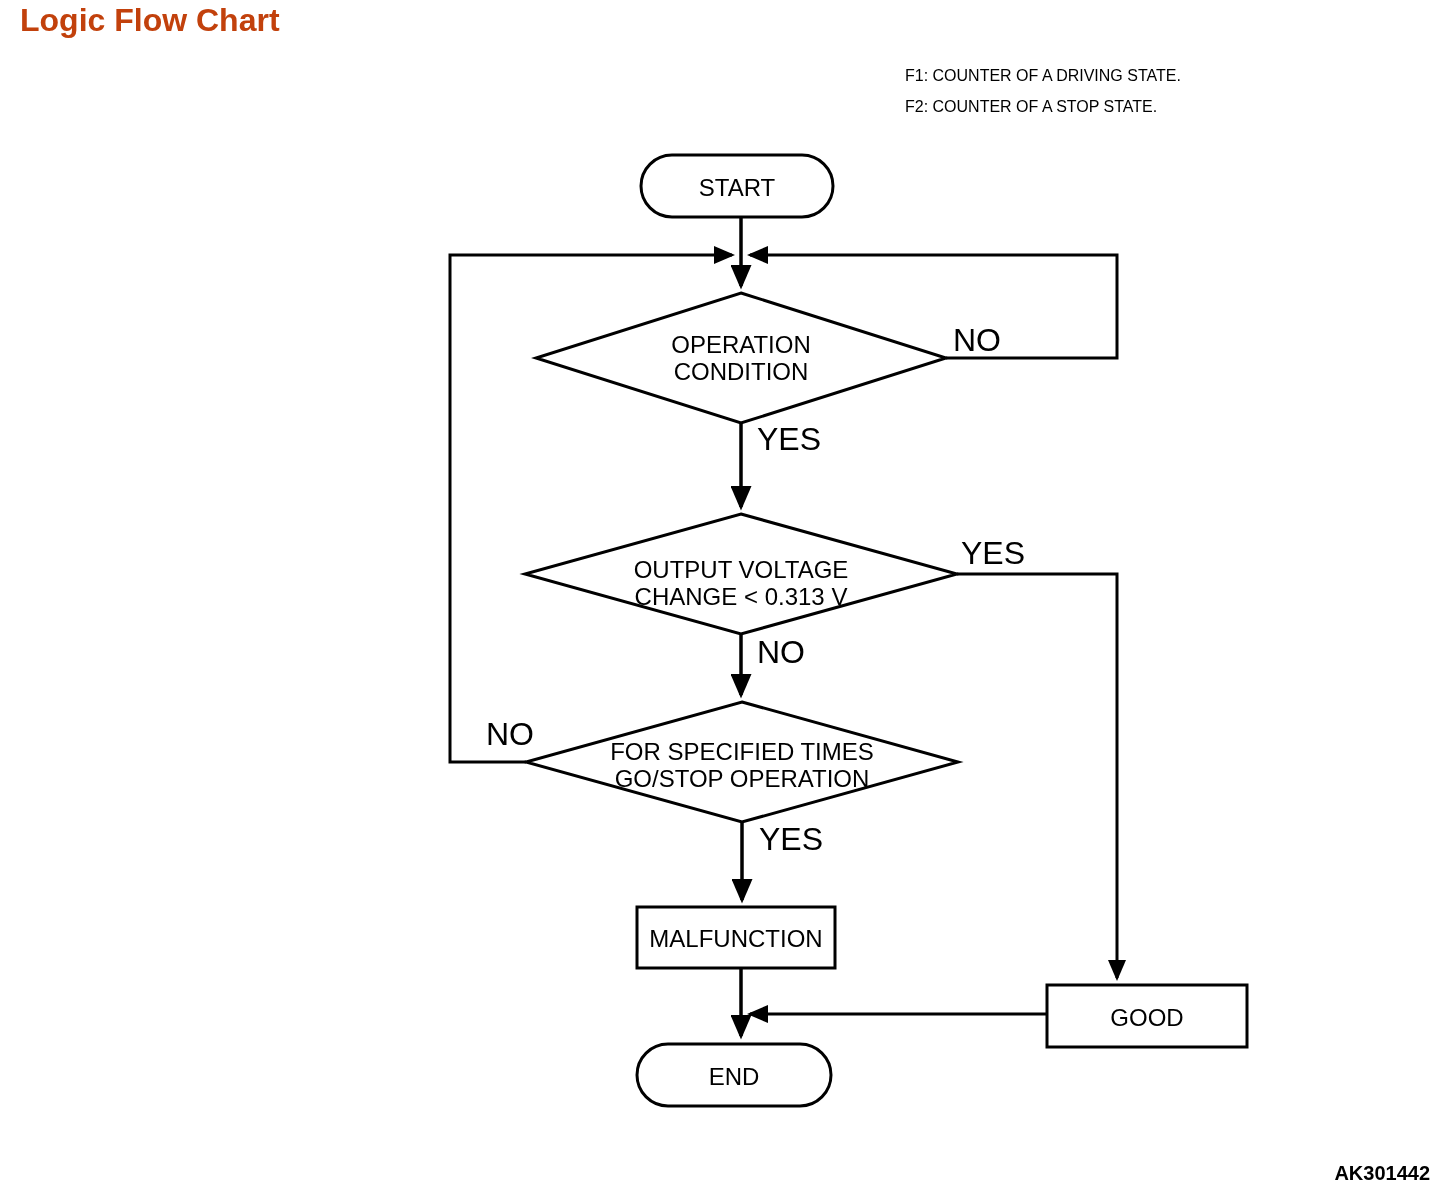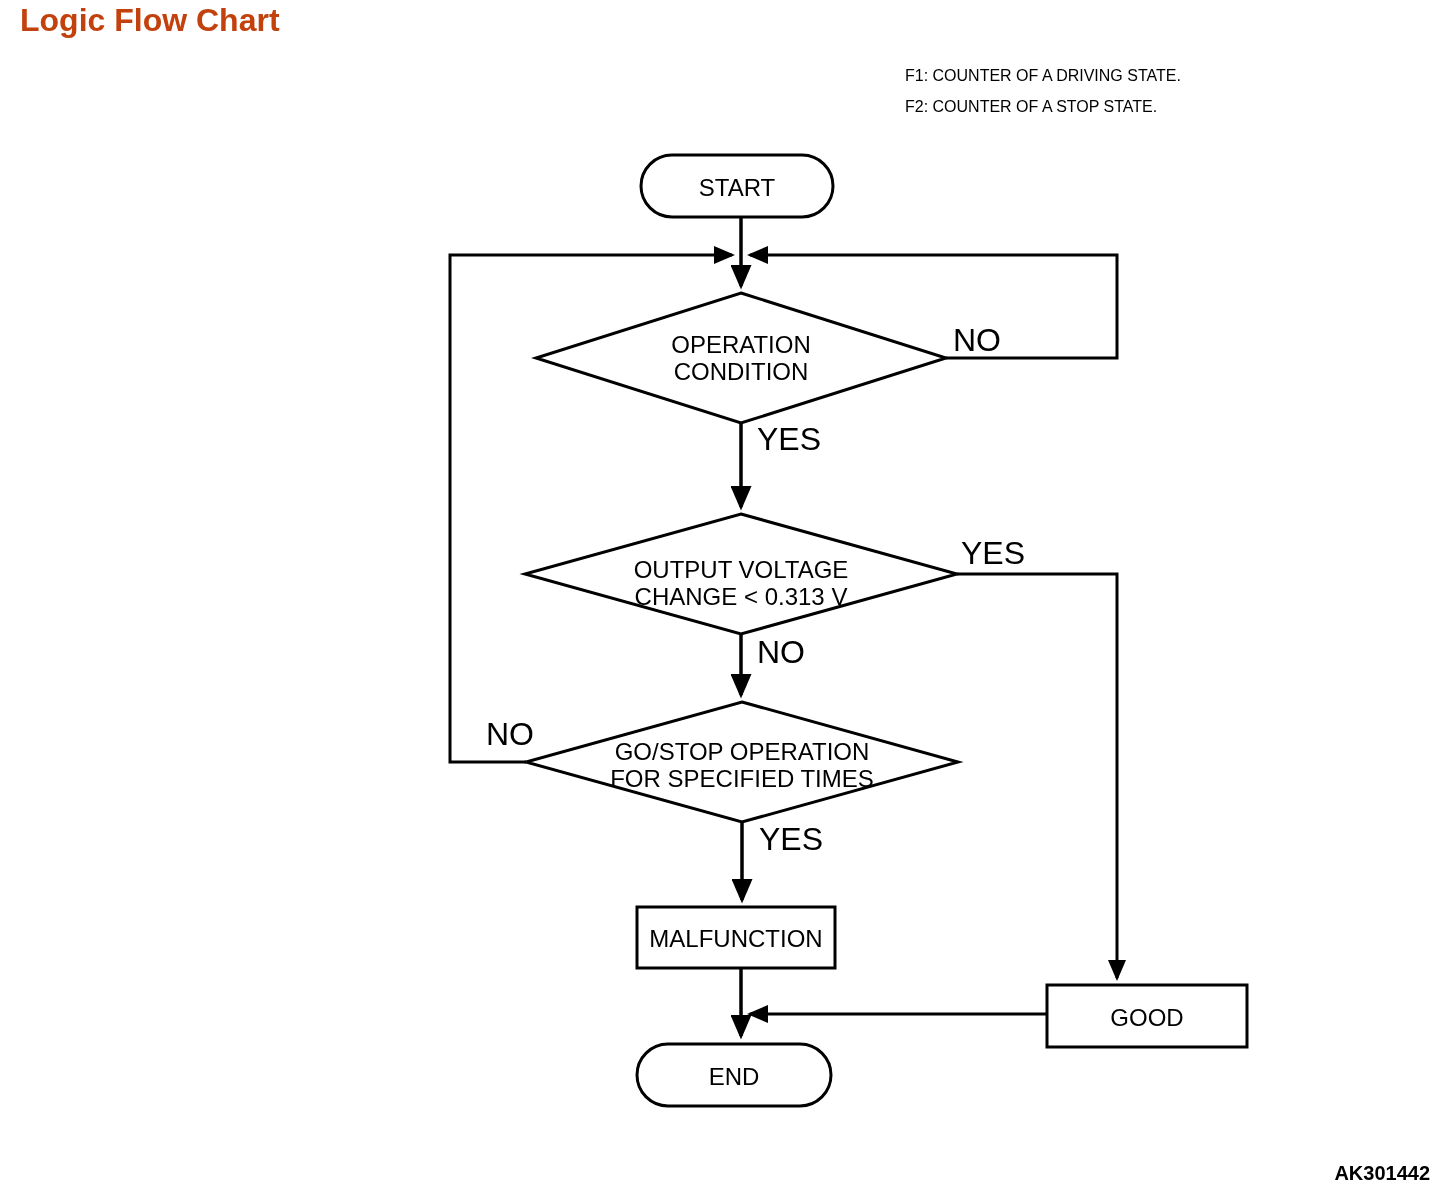--- a/index.html
+++ b/index.html
@@ -120,22 +120,22 @@
     <div>OPERATION</div>
     <div>CONDITION</div>
   </div>
 
   <div class="node-label" style="left:741px; top:583px;text-align:center;">
     <div>OUTPUT VOLTAGE</div>
     <div>CHANGE &lt; 0.313 V</div>
   </div>
 
   <div class="node-label" style="left:742px; top:765px;">
+    <div>FOR SPECIFIED TIMES</div>
     <div>GO/STOP OPERATION</div>
-    <div>FOR SPECIFIED TIMES</div>
   </div>
 
   <div class="node-label" style="left:736px; top:938px;">MALFUNCTION</div>
 
   <div class="node-label" style="left:1147px; top:1017px;text-align:center;">GOOD</div>
 
   <div class="node-label" style="left:734px; top:1076px;">END</div>
 
   <div class="edge-label" style="left:953px; top:328px;">NO</div>
   <div class="edge-label" style="left:757px; top:427px;">YES</div>

